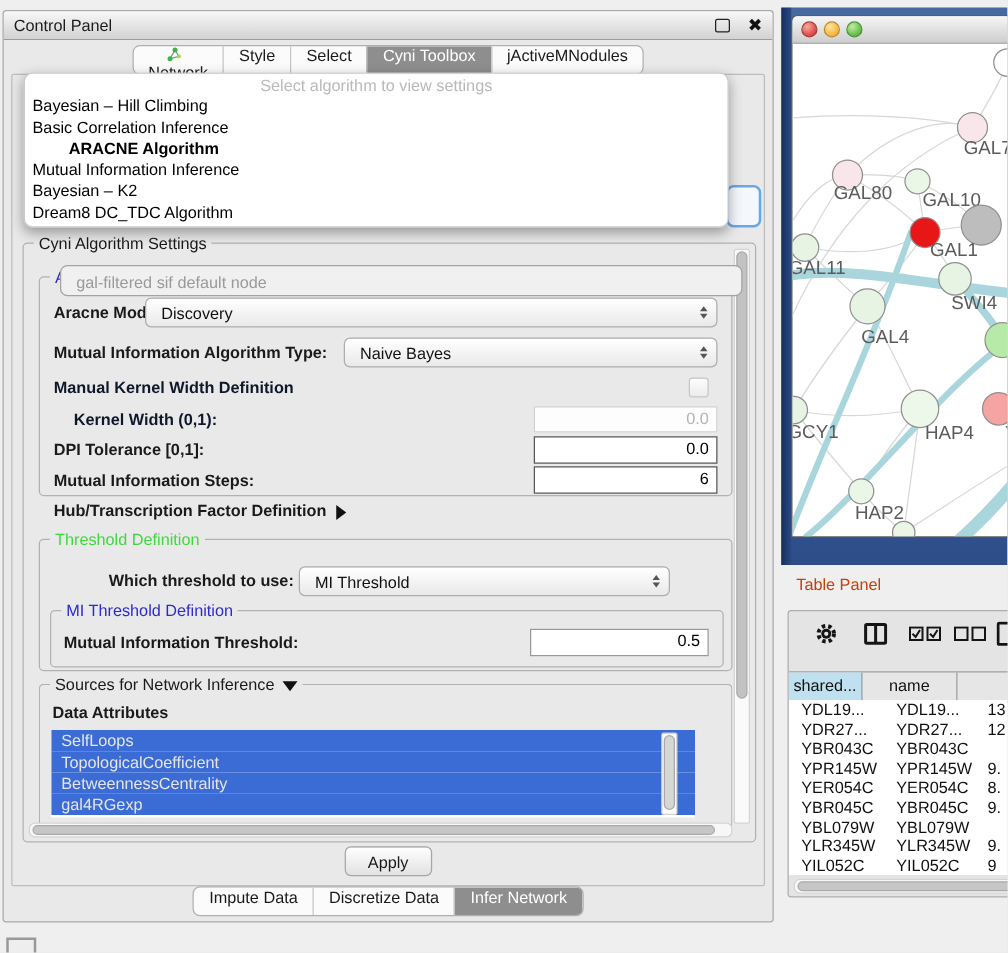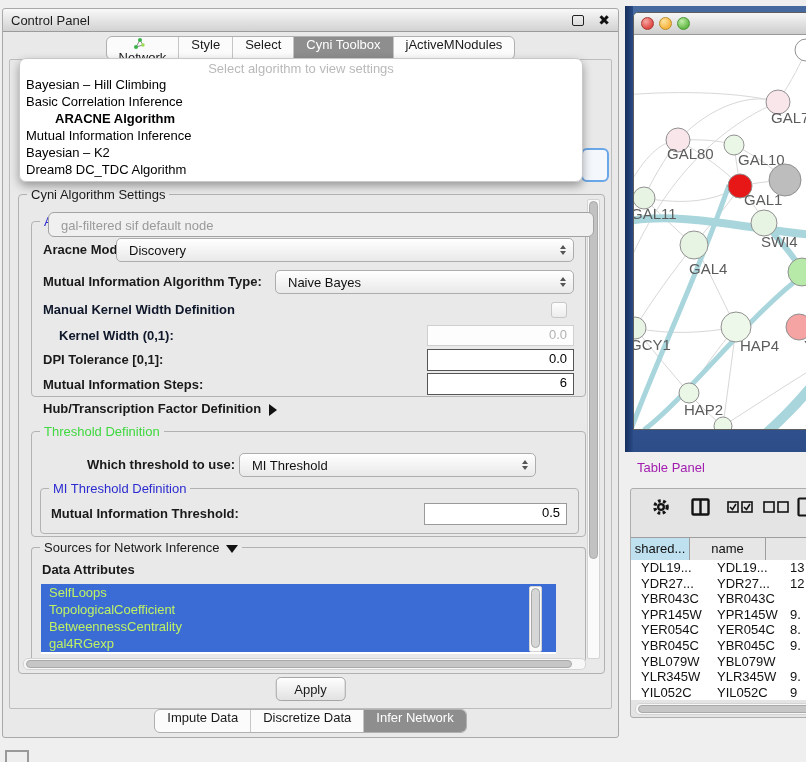--- a/index.html
+++ b/index.html
@@ -48,21 +48,21 @@
   .field{position:absolute;background:#fff;border:1px solid #555;box-sizing:border-box;text-align:right;
       padding:1px 6px 0 0;font-size:13px;color:#000;}
   .field.disabled{border:1px solid #cfcfcf;color:#b3b3b3;background:#fdfdfd;}
   .checkbox{position:absolute;width:14px;height:14px;border:1px solid #c7c7c7;border-radius:3px;
       background:linear-gradient(#fdfdfd,#ececec);}
   .tri-right{display:inline-block;width:0;height:0;border-top:6px solid transparent;border-bottom:6px solid transparent;
       border-left:8px solid #111;vertical-align:middle;margin-left:8px;}
   .tri-down{display:inline-block;width:0;height:0;border-left:6px solid transparent;border-right:6px solid transparent;
       border-top:8px solid #111;vertical-align:middle;margin-left:6px;}
   .attr-list{position:absolute;background:#fff;overflow:hidden;}
-  .attr-row{height:17px;line-height:17px;background:var(--accent_selection);color:#bef264;padding-left:8px;font-size:13px;}
+  .attr-row{height:17px;line-height:17px;background:var(--accent_selection);color:#e5e5e5;padding-left:8px;font-size:13px;}
   .vscroll{position:absolute;width:11px;background:#fafafa;border:1px solid #d4d4d4;border-radius:2px;}
   .vthumb{position:absolute;left:1px;right:1px;background:#c2c2c2;border:1px solid #a9a9a9;border-radius:5px;}
   .hscroll{position:absolute;height:10px;background:#f7f7f7;border:1px solid #d4d4d4;border-radius:5px;}
   .hthumb{position:absolute;top:1px;bottom:1px;background:#c6c6c6;border:1px solid #a9a9a9;border-radius:5px;}
   .apply-btn{position:absolute;top:617px;left:50%;transform:translateX(-50%);height:22px;padding:0 18px;
       background:linear-gradient(#fefefe,#e2e2e2);border:1px solid #a6a6a6;border-radius:5px;font-size:13px;
       display:flex;align-items:center;}
   .cp-bottom-tabs{position:absolute;top:700px;left:0;width:100%;display:flex;justify-content:center;}
   
   .net-area{position:absolute;left:625px;top:6px;width:181px;height:446px;overflow:hidden;
@@ -74,21 +74,21 @@
   .net-titlebar{height:21px;background:linear-gradient(#f6f6f6,#cdcdcd);border-bottom:1px solid #999;
       display:flex;align-items:center;padding-left:7px;}
   .light{width:13px;height:13px;border-radius:50%;margin-right:5px;box-sizing:border-box;}
   .light.red{background:radial-gradient(circle at 35% 30%,#f7a8a2,var(--light_red) 70%);border:1px solid #a83a33;}
   .light.yellow{background:radial-gradient(circle at 35% 30%,#fde3a0,var(--light_yellow) 70%);border:1px solid #bb8a28;}
   .light.green{background:radial-gradient(circle at 35% 30%,#c2ecab,var(--light_green) 70%);border:1px solid #4a9434;}
   #net-svg text{fill:#5c5c5c;font-size:15px;font-family:"Liberation Sans",sans-serif;}
   .edges-thin path{stroke:var(--edge_gray);}
   .edges-teal path{stroke:var(--edge_teal);}
   
-  .tp-title{position:absolute;left:637px;top:460px;font-size:13px;color:#a21caf;}
+  .tp-title{position:absolute;left:637px;top:460px;font-size:13px;color:#c2410c;}
   .tp{position:absolute;left:630px;top:488px;width:210px;height:228px;background:#e4e4e4;
       border:1px solid #adadad;border-radius:3px;overflow:hidden;}
   .tp-icon{position:absolute;top:8px;display:inline-flex;}
   .tp-header{position:absolute;left:0;right:0;top:48px;height:23px;display:flex;
       border-top:1px solid #9e9e9e;border-bottom:1px solid #9e9e9e;background:#e6e6e6;}
   .hc{box-sizing:border-box;border-right:1px solid #9e9e9e;text-align:center;line-height:22px;font-size:13px;color:#111;}
   .hc1{width:59px;background:var(--header_blue);}
   .hc2{width:76px;}
   .hc3{flex:1;}
   .tp-rows{position:absolute;left:0;right:0;top:71px;height:140px;background:#fff;overflow:hidden;}

